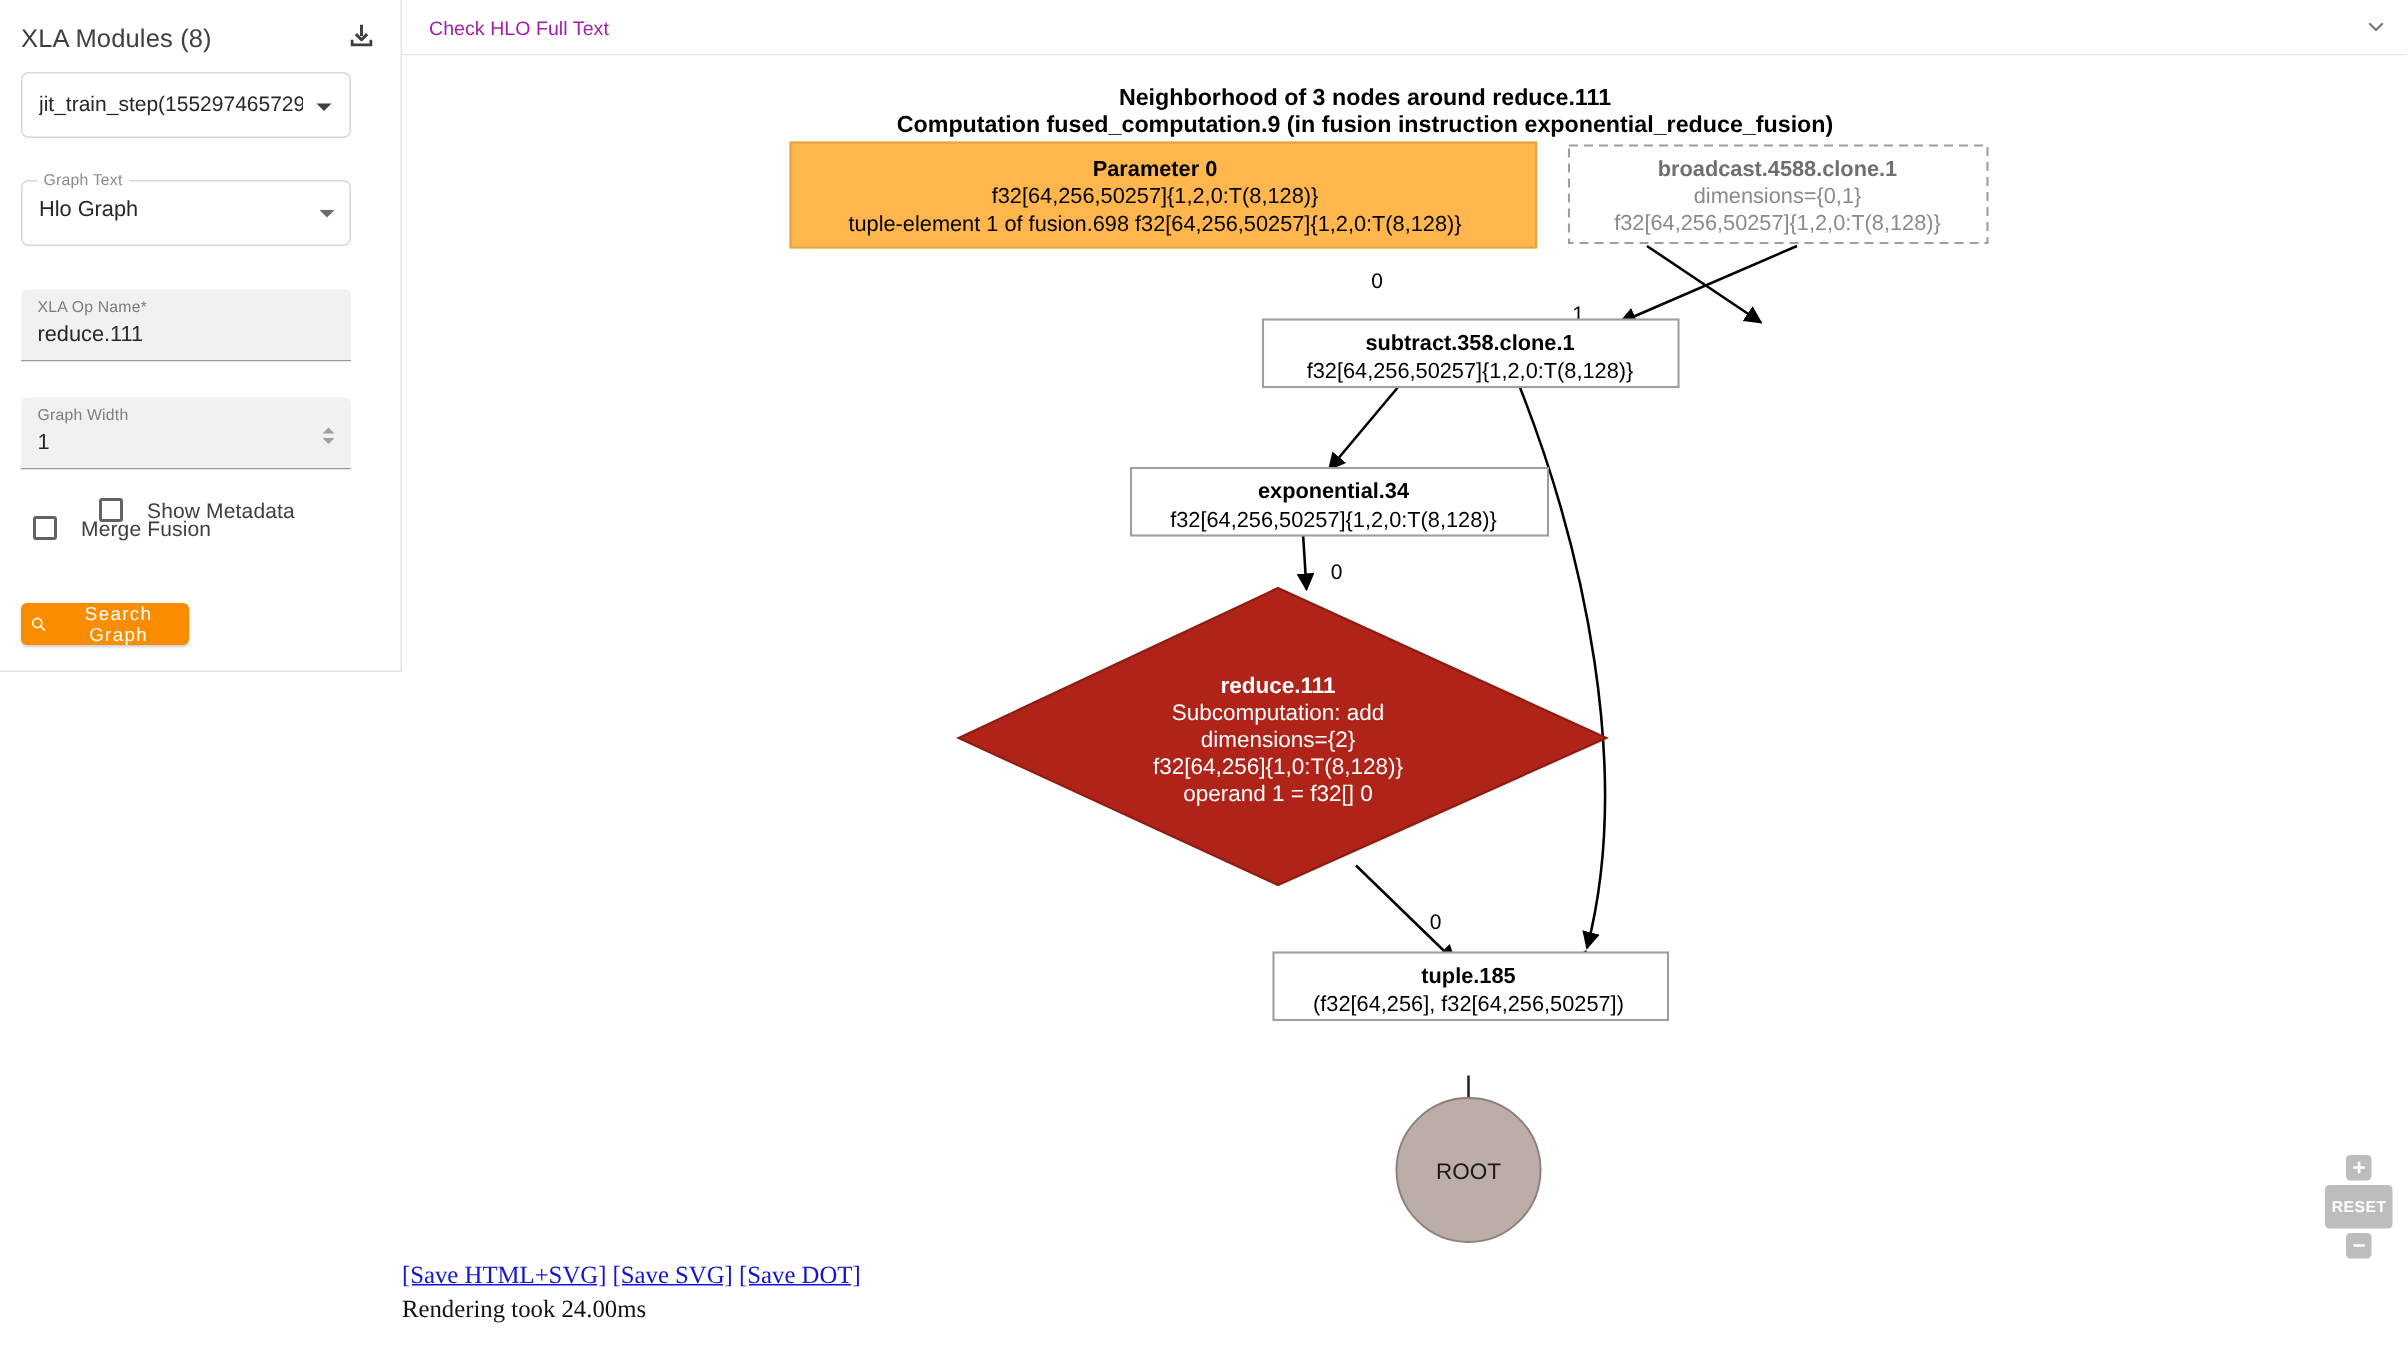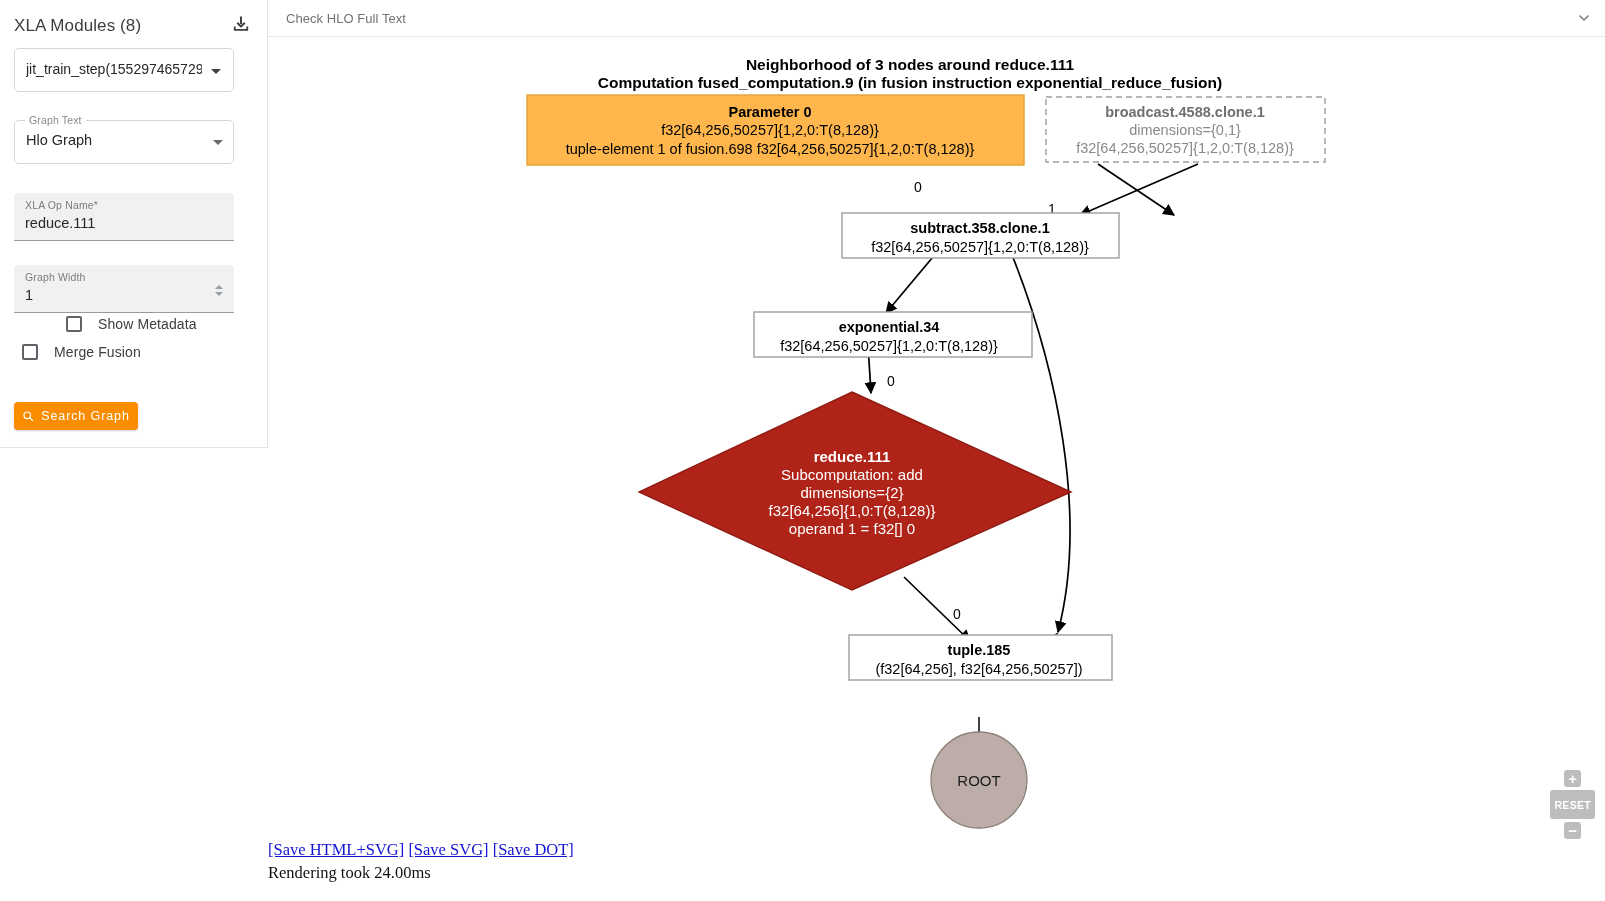--- a/index.html
+++ b/index.html
@@ -96,42 +96,42 @@
     position: absolute; left: 22px;
     display: flex; align-items: center; cursor: pointer;
   }
   .checkbox {
     width: 16px; height: 16px;
     border: 2px solid #5f6368; border-radius: 2px; background: #fff;
   }
   .checkrow .cl {
     margin-left: 16px; font-size: 14px; color: #3c4043; letter-spacing:.1px;
   }
-  #cb-metadata { top: 316px; padding-left: 44px; }
+  #cb-metadata { top: 332px; padding-left: 44px; }
   #cb-merge    { top: 344px; }
 
   #search-graph-btn {
     position: absolute; left: 14px; top: 402px;
-    width: 124px; height: 28px;
+    width: 112px; height: 28px;
     background: #fa8c00; border: none; border-radius: 4px;
     color: #ffffff; cursor: pointer;
     display: flex; align-items: center; justify-content: center; gap: 7px;
     font-size: 12.5px; letter-spacing: .9px;
     box-shadow: 0 1px 2px rgba(0,0,0,.2);
   }
 
   
   #topbar {
     position: absolute; left: 268px; top: 0;
     width: 1337px; height: 37px;
     background: #fff; border-bottom: 1px solid #e6e6e6;
   }
   #topbar-label {
     position: absolute; left: 18px; top: 11px;
-    font-size: 13px; color: #737373; letter-spacing: .05px;
+    font-size: 13px; color: #a21caf; letter-spacing: .05px;
   }
   #topbar-chevron {
     position: absolute; right: 13px; top: 10px;
     width: 16px; height: 16px; cursor: pointer;
   }
 
   
   #canvas {
     position: absolute; left: 268px; top: 37px;
     width: 1337px; height: 864px;

